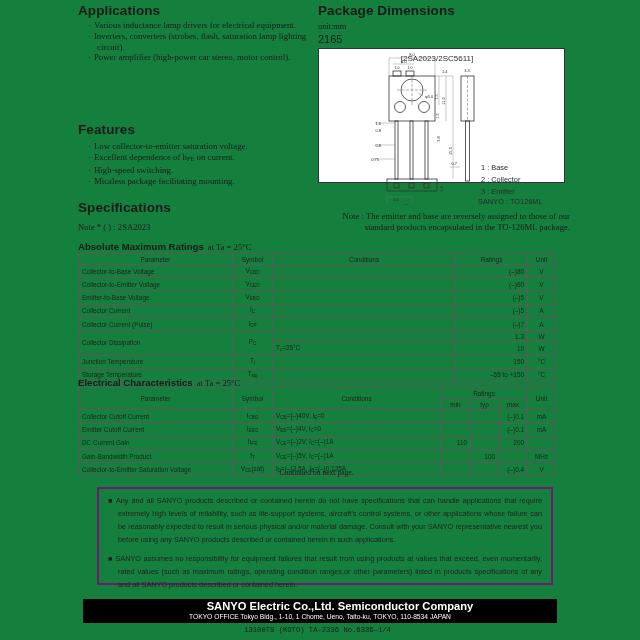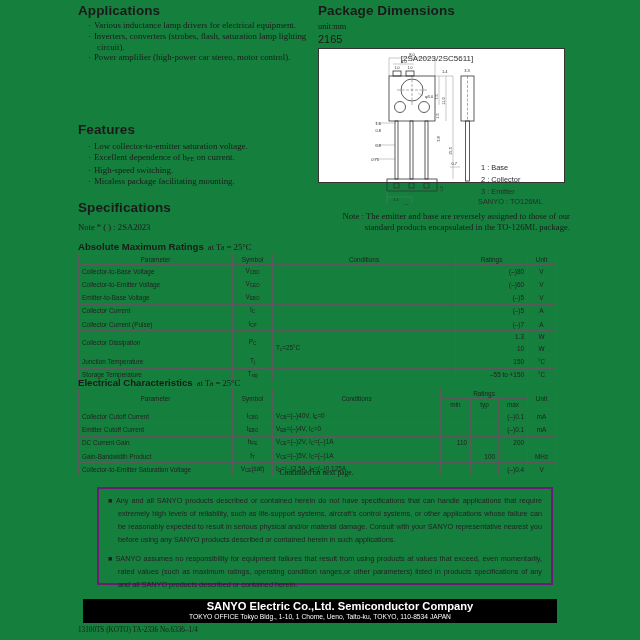--- a/index.html
+++ b/index.html
@@ -34,21 +34,21 @@
 
   .warn-box { border:2px solid #701a75; padding:5px 9px 0 9px;
               font-family:"Liberation Sans", sans-serif; font-size:7.3px;
               line-height:13px; text-align:justify; color:#222; }
   .warn-item { padding-left:10px; text-indent:-10px; margin-bottom:6px; }
 
   .footer-bar { background:#000; color:#fff; text-align:center;
                 font-family:"Liberation Sans", sans-serif; }
   .footer-company { font-size:11.2px; font-weight:bold; line-height:13px; padding-top:1px;padding-left:40px; }
   .footer-address { font-size:6.7px; line-height:8px; }
-  .docnum { font-size:7.2px; text-align:left; }
+  .docnum { font-size:7.2px; text-align:center;font-family:Liberation Mono, monospace; }
 
   svg text { font-family:"Liberation Sans", sans-serif; fill:#2a2a2a; }
   .dim { font-size:4px; }
   .dim-s { font-size:3.6px; }
   .legend-t { font-family:"Liberation Serif", serif; font-size:7.4px; }
 </style>
 </head>
 <body>
 
 <div class="page">

